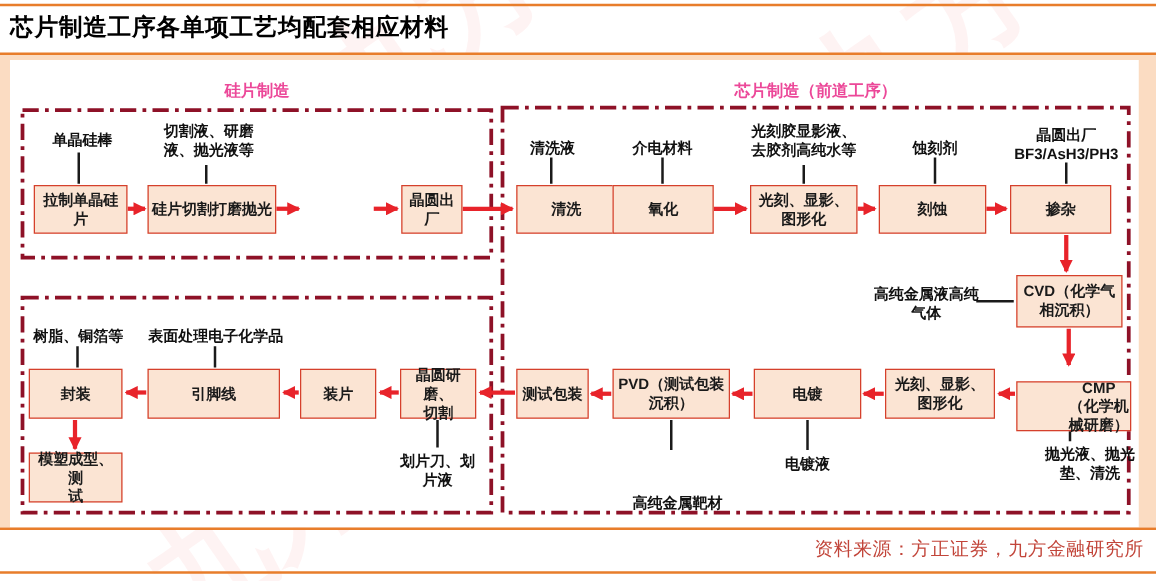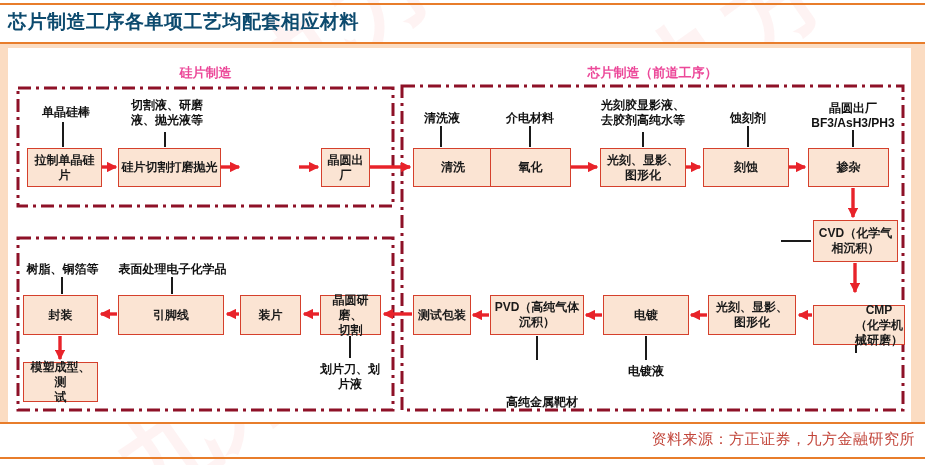--- a/index.html
+++ b/index.html
@@ -6,21 +6,21 @@
   #page{
     position:relative;width:925px;height:465px;background:#ffffff;
     font-family:"Liberation Sans","DejaVu Sans",sans-serif;overflow:hidden;
   }
   .hr{position:absolute;left:0;right:0;height:2px;background:#e87d2b;}
   .hr-top{top:3px;}
   .hr-mid{top:42px;}
   .hr-under{top:422px;}
   .hr-bot{top:457px;height:2px;}
   .page-title{
-    position:absolute;left:8px;top:9px;font-size:19px;font-weight:bold;color:#0c4a6e;
+    position:absolute;left:8px;top:9px;font-size:19px;font-weight:bold;color:#000000;
     letter-spacing:0.5px;
   }
   .band{position:absolute;left:0;top:44px;width:925px;height:378px;background:#fbdcc2;}
   .panel{position:absolute;left:8px;top:48px;width:903px;height:374px;background:#ffffff;}
   .wm{position:absolute;font-size:95px;font-weight:bold;color:rgba(235,80,90,0.07);
       transform:rotate(-35deg);pointer-events:none;z-index:0;}
   .sec-title{
     position:absolute;text-align:center;font-size:13px;font-weight:bold;color:#ec4899;
     z-index:2;
   }
@@ -128,31 +128,35 @@
   <div class="pbox" style="left:808px;top:148px;width:81px;height:39px;">掺杂</div>
 
   <div class="pbox" style="left:813px;top:220px;width:85px;height:42px;">CVD（化学气
 相沉积）</div>
   <div class="pbox" style="left:813px;top:305px;width:92px;height:40px;padding-left:41px;">CMP（化学机
 械研磨）</div>
 
   <div class="pbox" style="left:708px;top:295px;width:88px;height:40px;">光刻、显影、
 图形化</div>
   <div class="pbox" style="left:603px;top:295px;width:86px;height:40px;">电镀</div>
-  <div class="pbox" style="left:490px;top:295px;width:94px;height:40px;">PVD（高纯气体
+  <div class="pbox" style="left:490px;top:295px;width:94px;height:40px;">PVD（测试包装
 沉积）</div>
   <div class="pbox" style="left:413px;top:295px;width:58px;height:40px;">测试包装</div>
 
   <div class="mlabel" style="left:407px;top:111px;width:70px;">清洗液</div>
   <div class="mlabel" style="left:490px;top:111px;width:80px;">介电材料</div>
   <div class="mlabel" style="left:588px;top:98px;width:110px;">光刻胶显影液、
 去胶剂高纯水等</div>
   <div class="mlabel" style="left:713px;top:111px;width:70px;">蚀刻剂</div>
   <div class="mlabel" style="left:805px;top:101px;width:96px;">晶圆出厂
 BF3/AsH3/PH3</div>
+  <div class="mlabel" style="left:698px;top:228px;width:86px;">高纯金属液高纯
+气体</div>
+  <div class="mlabel" style="left:830px;top:356px;width:84px;">抛光液、抛光
+垫、清洗</div>
   <div class="mlabel" style="left:497px;top:364px;width:90px;margin-top:31px;">高纯金属靶材</div>
   <div class="mlabel" style="left:611px;top:364px;width:70px;">电镀液</div>
 
   <div class="pbox" style="left:320px;top:295px;width:61px;height:40px;">晶圆研磨、
 切割</div>
   <div class="pbox" style="left:240px;top:295px;width:61px;height:40px;">装片</div>
   <div class="pbox" style="left:118px;top:295px;width:106px;height:40px;">引脚线</div>
   <div class="pbox" style="left:23px;top:295px;width:75px;height:40px;">封装</div>
   <div class="pbox" style="left:23px;top:362px;width:75px;height:40px;">模塑成型、测
 试</div>

